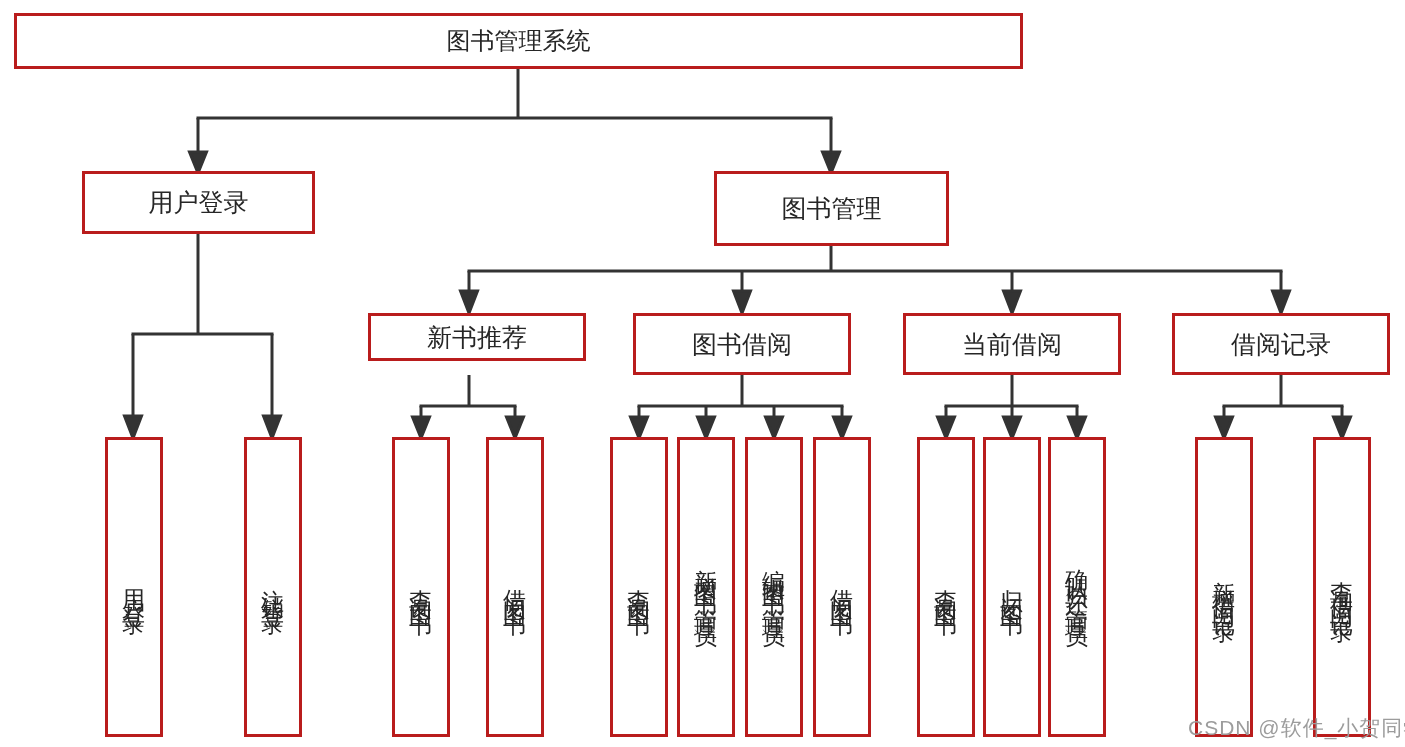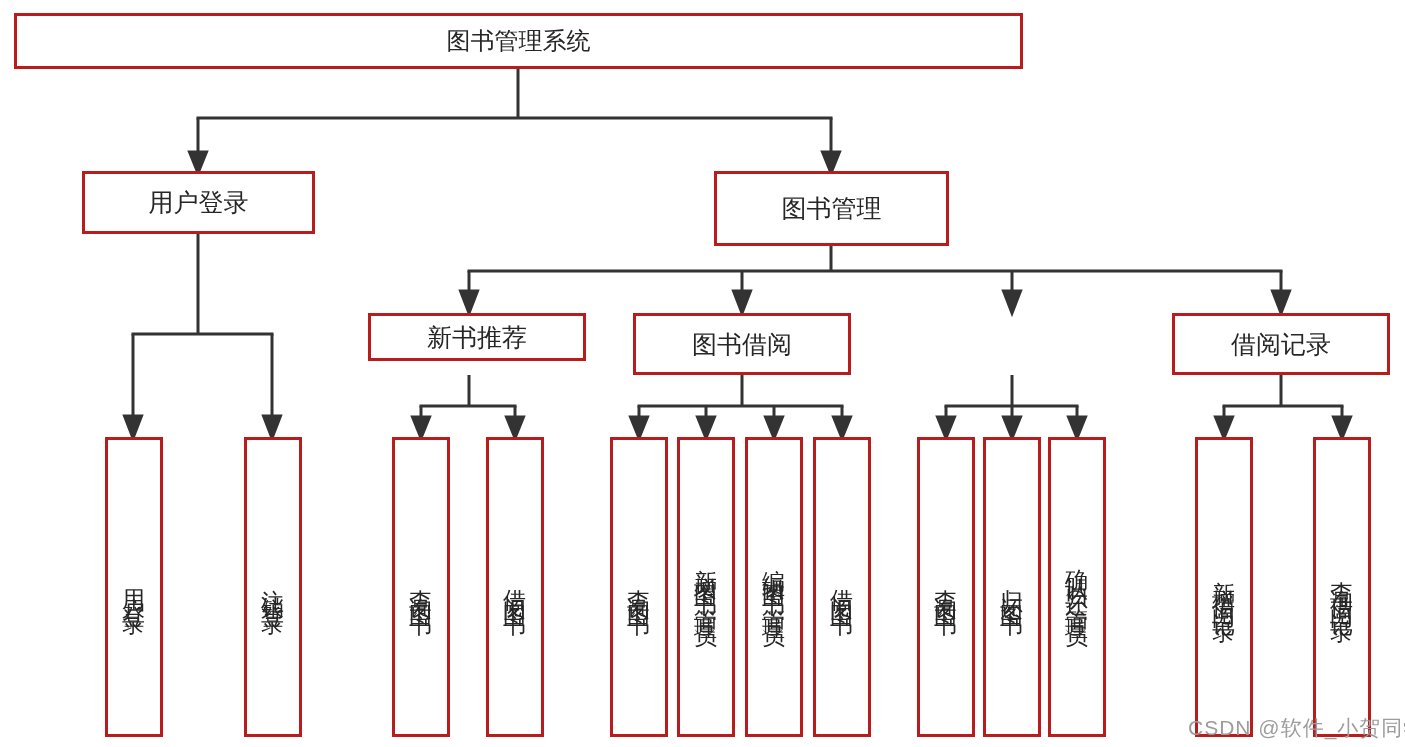--- a/index.html
+++ b/index.html
@@ -175,20 +175,23 @@
   <div class="box node n-book">
     <span>图书管理</span>
   </div>
 
   <div class="box node n-newrec">
     <span>新书推荐</span>
   </div>
   <div class="box node n-borrow">
     <span>图书借阅</span>
   </div>
+  <div class="box node n-current">
+    <span>当前借阅</span>
+  </div>
   <div class="box node n-record">
     <span>借阅记录</span>
   </div>
 
   <div class="box leaf l1">用户登录</div>
   <div class="box leaf l2">注销登录</div>
   <div class="box leaf l3">查询图书</div>
   <div class="box leaf l4">借阅图书</div>
   <div class="box leaf l5">查询图书</div>
   <div class="box leaf l6">新增图书（管理员）</div>

